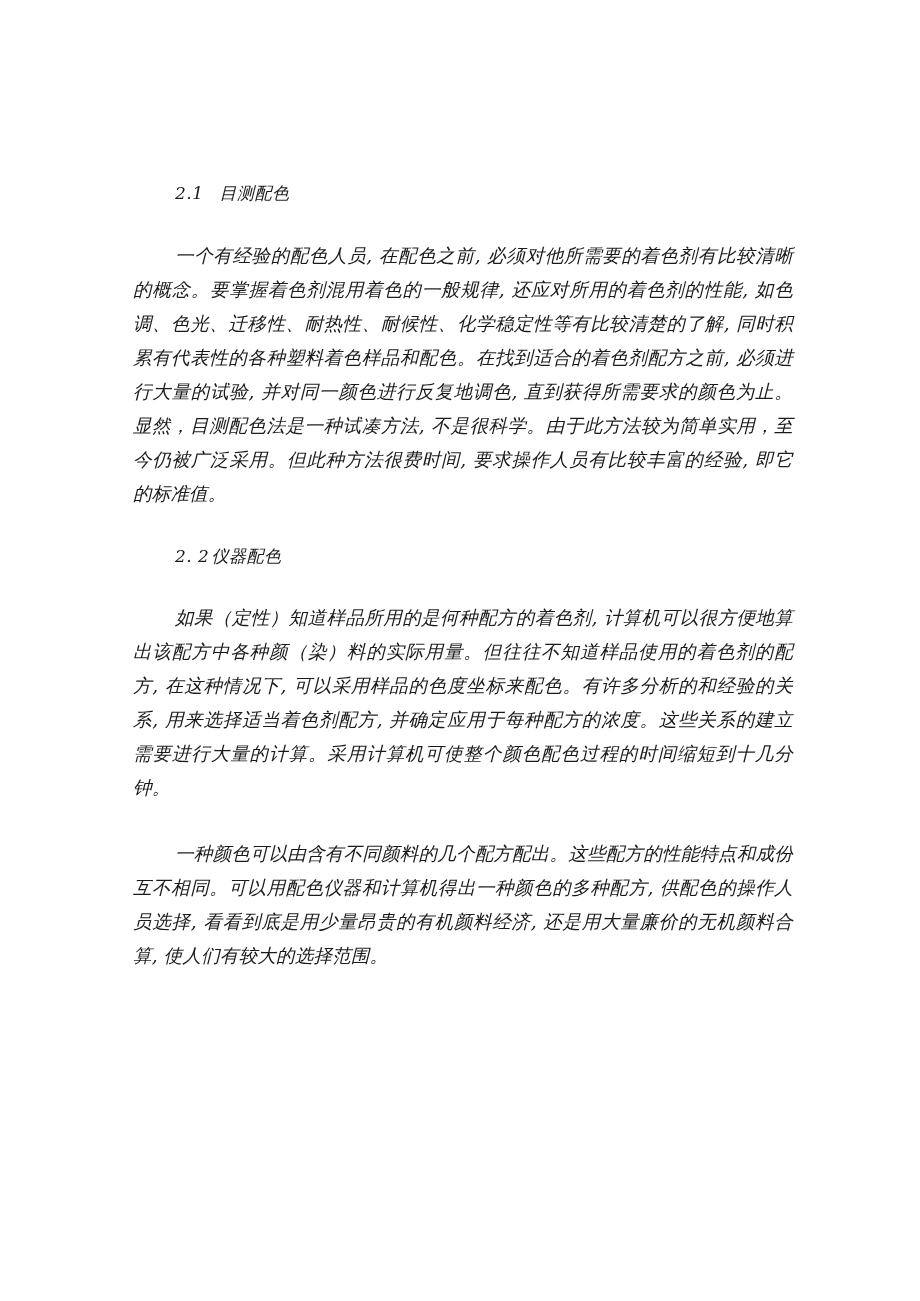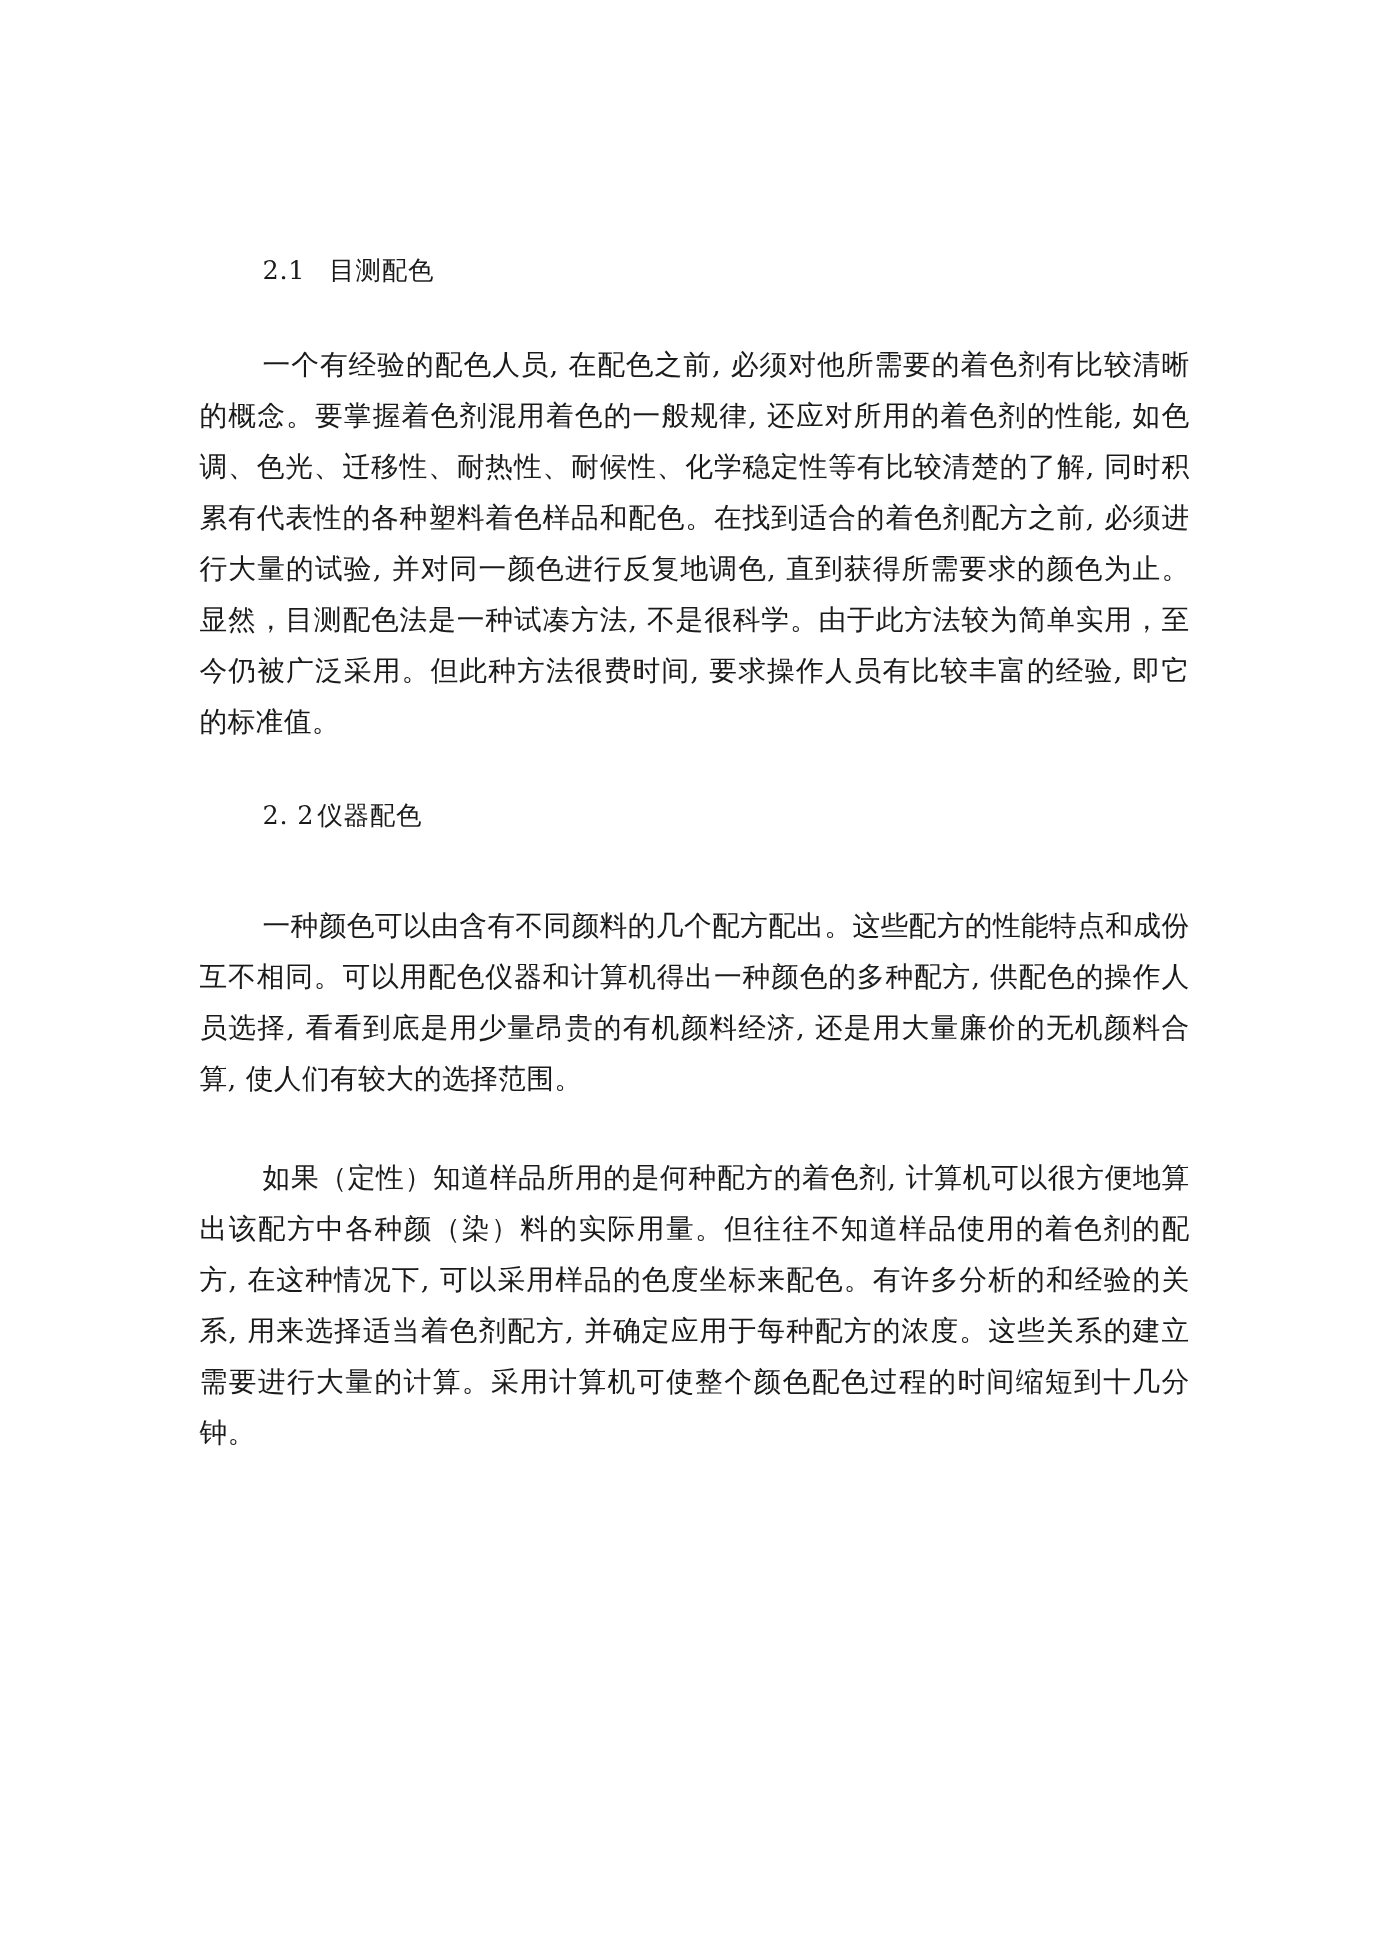--- a/index.html
+++ b/index.html
@@ -11,22 +11,23 @@
       width: 920px;
       height: 1301px;
       position: relative;
       overflow: hidden;
       color: #1a1a1a;
       font-family: "DejaVu Serif", "Liberation Serif", serif;
     }
     .page {
       position: absolute;
       left: 133px;
-      top: 168px;
+      top: 180px;
       width: 660px;
+      font-style: italic;
     }
     .heading {
       font-size: 17px;
       line-height: 26px;
       margin: 0 0 24px 42px;
       font-weight: normal;
       letter-spacing: 0.5px;
     }
     .heading .num {
       margin-right: 16px;
@@ -37,34 +38,34 @@
     .para {
       font-size: 18.5px;
       line-height: 34px;
       margin: 0 0 32px 0;
       text-indent: 42px;
       text-align: justify;
       text-align-last: left;
       letter-spacing: 0.2px;
     }
     #sec-2-1 { margin-bottom: 33px; }
-    #sec-2-2 { margin-bottom: 44px; }
+    #sec-2-2 { margin-bottom: 32px; }
     .section2 { margin-top: 26px; }
   </style>
 </head>
 <body>
 
 <div class="page">
 
   <h3 class="heading" id="sec-2-1">
     <span class="num">2.1</span><span>目测配色</span>
   </h3>
   <p class="para">一个有经验的配色人员, 在配色之前, 必须对他所需要的着色剂有比较清晰的概念。要掌握着色剂混用着色的一般规律, 还应对所用的着色剂的性能, 如色调、色光、迁移性、耐热性、耐候性、化学稳定性等有比较清楚的了解, 同时积累有代表性的各种塑料着色样品和配色。在找到适合的着色剂配方之前, 必须进行大量的试验, 并对同一颜色进行反复地调色, 直到获得所需要求的颜色为止。显然，目测配色法是一种试凑方法, 不是很科学。由于此方法较为简单实用，至今仍被广泛采用。但此种方法很费时间, 要求操作人员有比较丰富的经验, 即它的标准值。</p>
 
   <div class="section2">
     <h3 class="heading h22" id="sec-2-2">
       <span class="num">2. 2</span><span>仪器配色</span>
     </h3>
+    <p class="para">如果（定性）知道样品所用的是何种配方的着色剂, 计算机可以很方便地算出该配方中各种颜（染）料的实际用量。但往往不知道样品使用的着色剂的配方, 在这种情况下, 可以采用样品的色度坐标来配色。有许多分析的和经验的关系, 用来选择适当着色剂配方, 并确定应用于每种配方的浓度。这些关系的建立需要进行大量的计算。采用计算机可使整个颜色配色过程的时间缩短到十几分钟。</p>
     <p class="para">一种颜色可以由含有不同颜料的几个配方配出。这些配方的性能特点和成份互不相同。可以用配色仪器和计算机得出一种颜色的多种配方, 供配色的操作人员选择, 看看到底是用少量昂贵的有机颜料经济, 还是用大量廉价的无机颜料合算, 使人们有较大的选择范围。</p>
-    <p class="para">如果（定性）知道样品所用的是何种配方的着色剂, 计算机可以很方便地算出该配方中各种颜（染）料的实际用量。但往往不知道样品使用的着色剂的配方, 在这种情况下, 可以采用样品的色度坐标来配色。有许多分析的和经验的关系, 用来选择适当着色剂配方, 并确定应用于每种配方的浓度。这些关系的建立需要进行大量的计算。采用计算机可使整个颜色配色过程的时间缩短到十几分钟。</p>
   </div>
 
 </div>
 
 </body></html>

